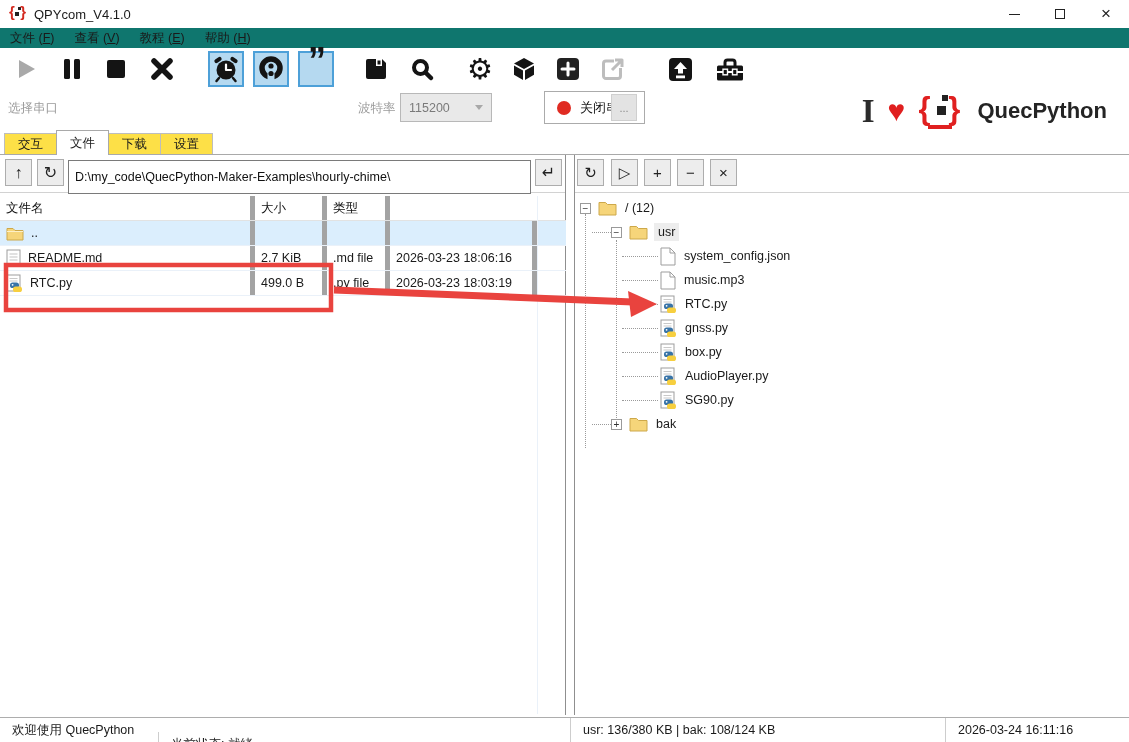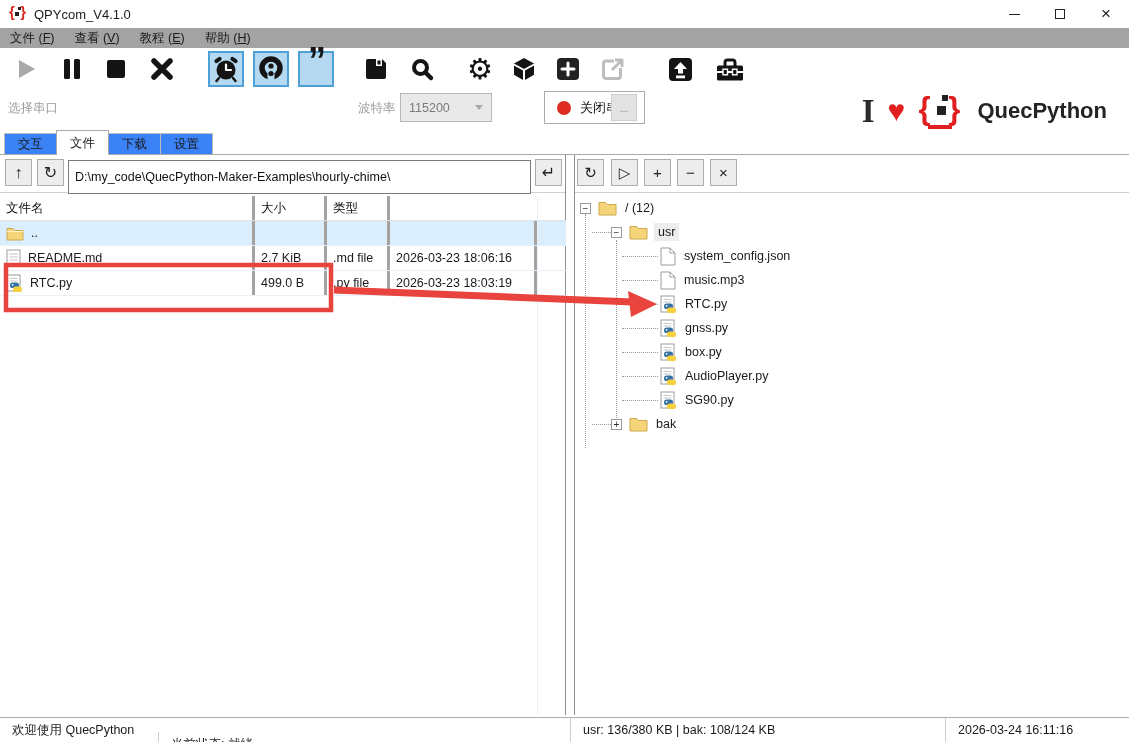--- a/index.html
+++ b/index.html
@@ -12,21 +12,21 @@
   #app-logo .brc { position:absolute; top:-3px; font-size:15px; font-weight:bold; color:#d42a20; }
   #app-logo .sq1 { position:absolute; left:6px; top:6px; width:4px; height:4px; background:#222; }
   #app-logo .sq2 { position:absolute; left:9px; top:1px; width:3px; height:3px; background:#222; }
   #title-text { margin-left:8px; font-size:13px; }
   #win-controls { margin-left:auto; display:flex; height:28px; }
   .winbtn { width:46px; height:28px; display:flex; align-items:center; justify-content:center; font-size:13px; color:#222; }
   .maxbox { width:10px; height:10px; border:1px solid #222; display:inline-block; }
   .minline { width:11px; height:0; border-top:1px solid #222; display:inline-block; }
 
   
-  #menubar { position:absolute; left:0; top:28px; width:1129px; height:20px; display:flex; align-items:center; font-size:12.5px; background:#a3a3a3; }
+  #menubar { position:absolute; left:0; top:28px; width:1129px; height:20px; display:flex; align-items:center; font-size:12.5px; background:#0f766e; }
   .menu-item { padding:0 10px; height:20px; display:flex; align-items:center; }
   .menu-item u { text-decoration:underline; }
 
   
   #toolbar { position:absolute; left:0; top:48px; width:1129px; height:42px; display:flex; align-items:center; background:#fff; }
   .tbtn { width:36px; height:36px; display:flex; align-items:center; justify-content:center; border:2px solid transparent; }
   .tbtn.hl { background:#b5d9f0; border:2px solid #4da0d8; }
   .quote-glyph { font-size:36px; font-weight:bold; line-height:10px; height:26px; color:#151515; letter-spacing:-2px; }
 
   
@@ -45,37 +45,37 @@
   #logo-mark { position:relative; width:46px; height:36px; }
   #logo-mark .b { position:absolute; top:-2px; font-size:31px; font-weight:bold; color:#e02020; }
   #logo-mark .bl { left:0; } #logo-mark .br { right:4px; }
   #logo-mark .sqA { position:absolute; left:19px; top:13px; width:9px; height:9px; background:#222; }
   #logo-mark .sqB { position:absolute; left:24px; top:2px; width:6px; height:6px; background:#222; }
   #logo-mark .ul { position:absolute; left:10px; bottom:0px; width:24px; height:4px; background:#e02020; }
   #brand .brand-name { font-size:22px; font-weight:bold; color:#242424; }
 
   
   #tabbar { position:absolute; left:0; top:130px; width:1129px; height:25px; display:flex; align-items:flex-end; padding-left:4px; }
-  .tab { height:22px; padding:0 13px; font-size:12.5px; display:flex; align-items:center; background:#3b82f6; border:1px solid #bdbdbd; border-bottom:none; margin-right:-1px; }
+  .tab { height:22px; padding:0 13px; font-size:12.5px; display:flex; align-items:center; background:#fde047; border:1px solid #bdbdbd; border-bottom:none; margin-right:-1px; }
   .tab.active { height:25px; background:#fff; z-index:3; position:relative; border:1px solid #a9a9a9; border-bottom:none; }
   #content-frame { position:absolute; left:0; top:154px; width:1129px; height:563px; border-top:1px solid #a9a9a9; background:#fff; }
 
   
   #left-panel  { position:absolute; left:0; top:155px; width:566px; height:560px; border-right:1px solid #8f8f8f; }
   #right-panel { position:absolute; left:574px; top:155px; width:555px; height:560px; border-left:1px solid #8f8f8f; }
 
   
   .panel-toolbar { position:absolute; left:0; top:0; width:100%; height:38px; border-bottom:1px solid #d2d2d2; background:#fff; }
   .sqbtn { position:absolute; top:4px; width:27px; height:27px; background:#ededed; border:1px solid #adadad; display:flex; align-items:center; justify-content:center; font-size:16px; color:#222; }
   #path-input { position:absolute; left:68px; top:5px; width:463px; height:26px; border:1px solid #7a7a7a; font-size:12.5px; padding:16px 6px; color:#111; font-family:"Liberation Sans","DejaVu Sans",sans-serif; }
 
   
   #file-table { position:absolute; left:0; top:41px; width:566px; font-size:12.5px; }
   .frow { display:flex; height:25px; align-items:center; border-bottom:1px solid #eaf1f9; }
-  .frow .c { height:100%; display:flex; align-items:center; padding:0 6px; border-right:3px solid #a3a3a3; overflow:hidden; white-space:nowrap; }
+  .frow .c { height:100%; display:flex; align-items:center; padding:0 6px; border-right:5px solid #a3a3a3; overflow:hidden; white-space:nowrap; }
   .c-name { width:255px; gap:7px; } .c-size { width:72px; } .c-type { width:63px; } .c-date { width:147px; } .c-fill { flex:1; border-right:none !important; }
   .frow.header { font-size:12.5px; color:#111; border-bottom:1px solid #e2e2e2; }
   .frow.selected { background:#dbeefd; }
   #col-guide { position:absolute; left:537px; top:41px; width:0; height:518px; border-left:1px solid #eaf1f9; }
 
   
   #right-panel .sqbtn { font-size:15px; }
 
   
   #tree { position:absolute; left:0; top:41px; width:555px; height:518px; font-size:12.5px; }

